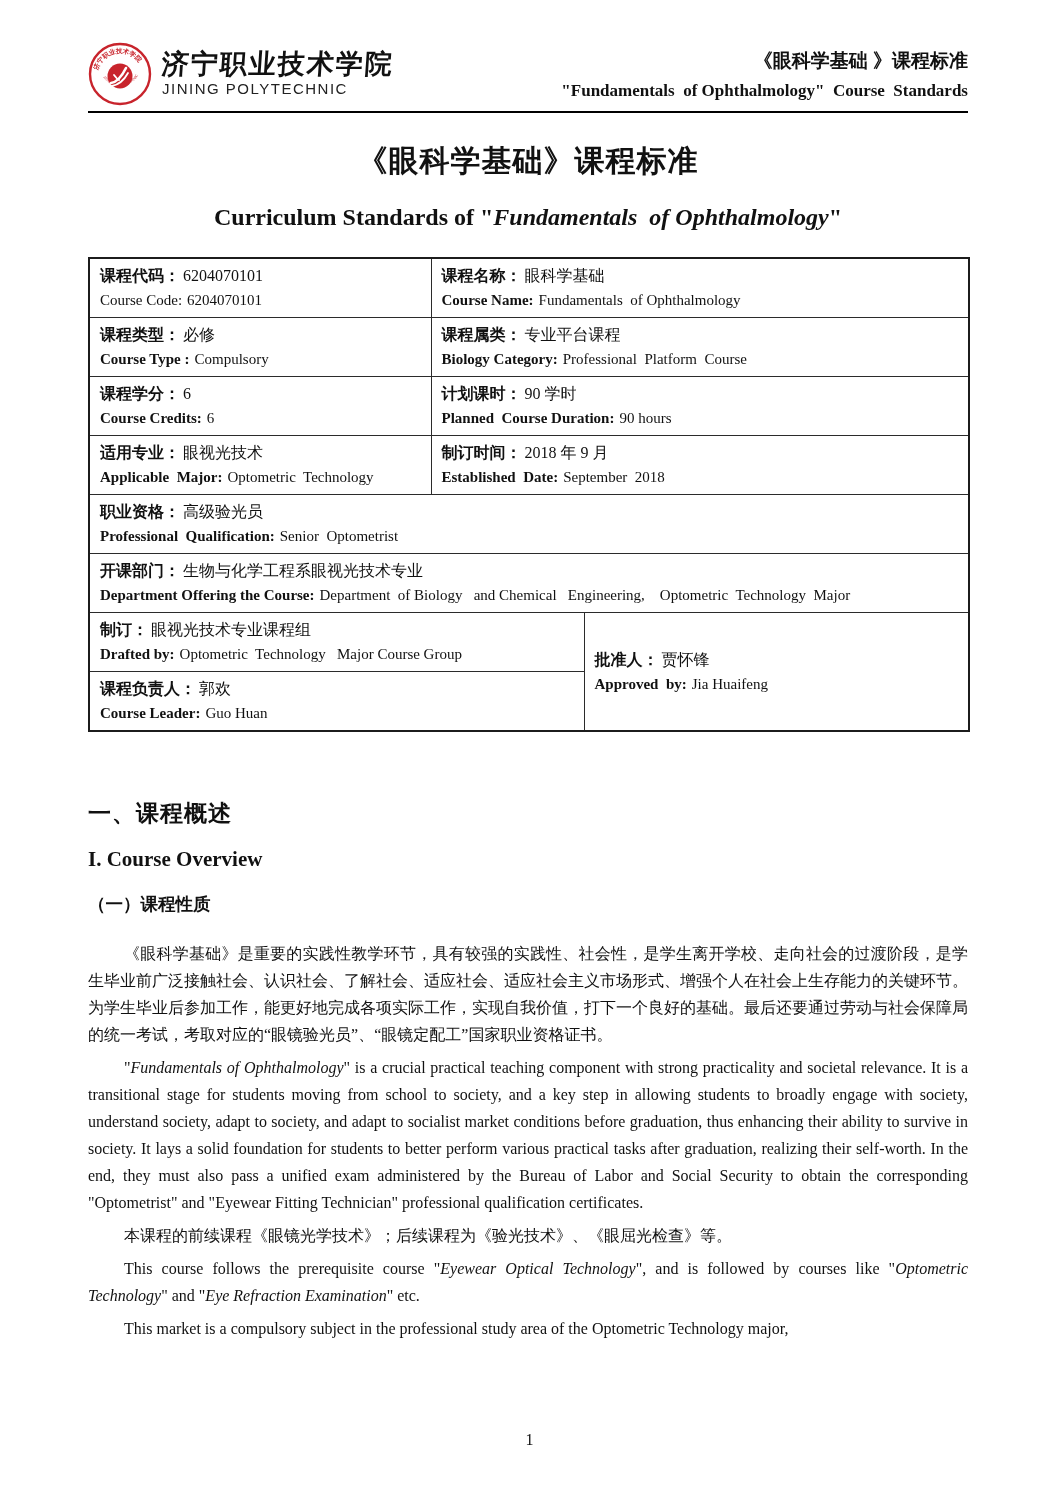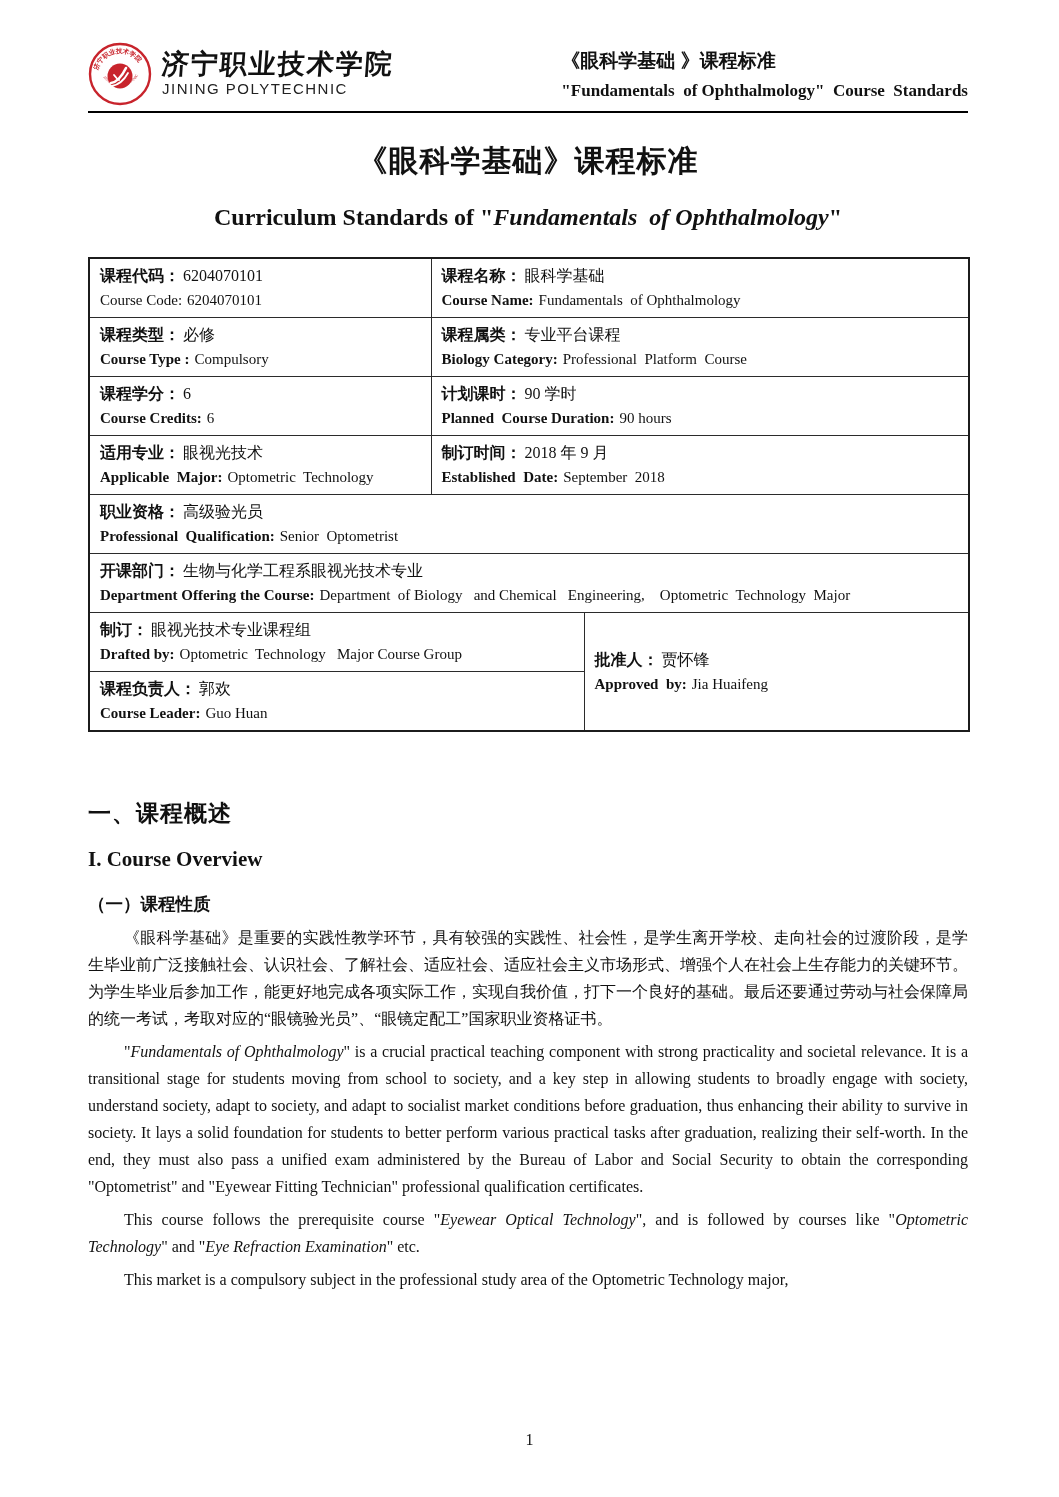--- a/index.html
+++ b/index.html
@@ -28,21 +28,21 @@
     line-height: 30px;
     transform: skewX(-4deg);
   }
   .school-en {
     font-family: "Liberation Sans", sans-serif;
     font-size: 15px;
     letter-spacing: 1.5px;
     line-height: 20px;
     color: #222;
   }
-  .header-right { padding-top: 6px; }
+  .header-right { text-align: right; padding-top: 6px; }
   .doc-title-cn {
     font-family: "Liberation Sans", sans-serif;
     font-weight: bold;
     font-size: 19px;
     line-height: 26px;
     white-space: pre-wrap;
   }
   .doc-title-en {
     font-weight: bold;
     font-size: 17px;
@@ -100,21 +100,21 @@
   .sec1-en { margin-top: 18px; font-weight: bold; font-size: 21px; }
   .sec11-cn {
     margin-top: 20px;
     font-family: "Liberation Sans", sans-serif;
     font-weight: bold;
     font-size: 17.5px;
   }
   .sec11-en { margin-top: 16px; font-weight: bold; font-size: 16px; white-space: pre-wrap; }
 
   
-  .body-text { margin-top: 8px; }
+  .body-text { margin-top: 24px; }
   .para {
     font-size: 16px;
     line-height: 27px;
     text-align: justify;
     text-indent: 36px;
     margin-top: 6px;
   }
   .para .it { font-style: italic; }
 
   
@@ -247,19 +247,20 @@
     </tbody>
       </table>
 
     <div class="sec1-cn">一、课程概述</div>
     <div class="sec1-en">I. Course Overview</div>
     <div class="sec11-cn">（一）课程性质</div>
 
     <div class="body-text">
       <p class="para">《眼科学基础》是重要的实践性教学环节，具有较强的实践性、社会性，是学生离开学校、走向社会的过渡阶段，是学生毕业前广泛接触社会、认识社会、了解社会、适应社会、适应社会主义市场形式、增强个人在社会上生存能力的关键环节。为学生毕业后参加工作，能更好地完成各项实际工作，实现自我价值，打下一个良好的基础。最后还要通过劳动与社会保障局的统一考试，考取对应的“眼镜验光员”、“眼镜定配工”国家职业资格证书。</p>
       <p class="para"><span>"</span><span class="it">Fundamentals of Ophthalmology</span><span>" is a crucial practical teaching component with strong practicality and societal relevance. It is a transitional stage for students moving from school to society, and a key step in allowing students to broadly engage with society, understand society, adapt to society, and adapt to socialist market conditions before graduation, thus enhancing their ability to survive in society. It lays a solid foundation for students to better perform various practical tasks after graduation, realizing their self-worth. In the end, they must also pass a unified exam administered by the Bureau of Labor and Social Security to obtain the corresponding "Optometrist" and "Eyewear Fitting Technician" professional qualification certificates.</span></p>
+      <p class="para">本课程的前续课程《眼镜光学技术》；后续课程为《验光技术》、《眼屈光检查》等。</p>
       <p class="para"><span>This course follows the prerequisite course "</span><span class="it">Eyewear Optical Technology</span><span>", and is followed by courses like "</span><span class="it">Optometric Technology</span><span>" and "</span><span class="it">Eye Refraction Examination</span><span>" etc.</span></p>
       <p class="para">This market is a compulsory subject in the professional study area of the Optometric Technology major,</p>
     </div>
   </div>
 
   <div class="page-number">1</div>
 </div>
 
 </body></html>

